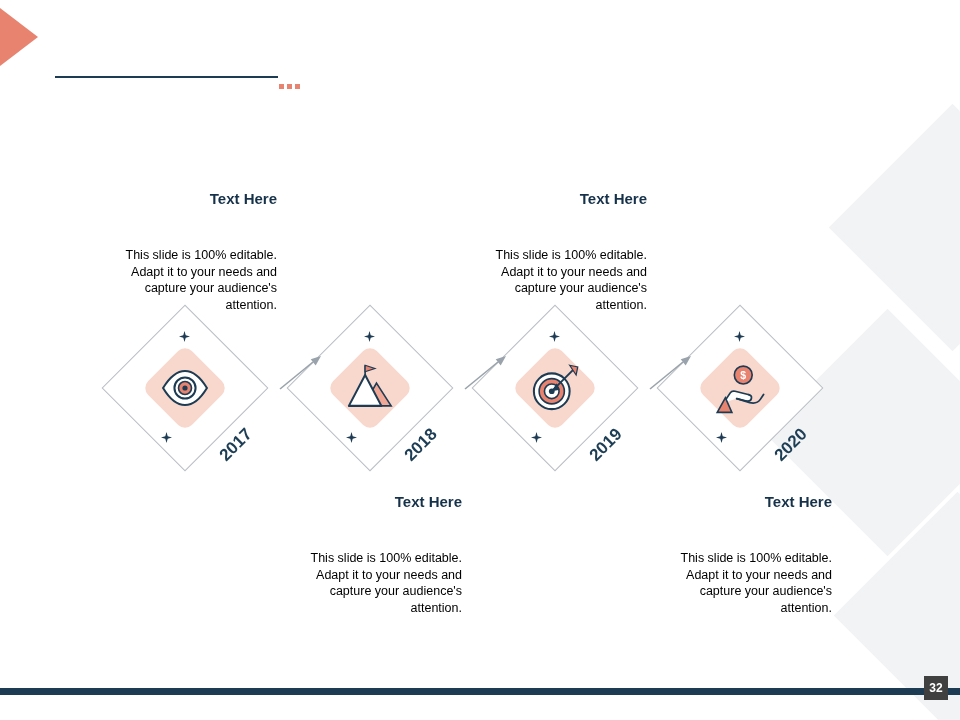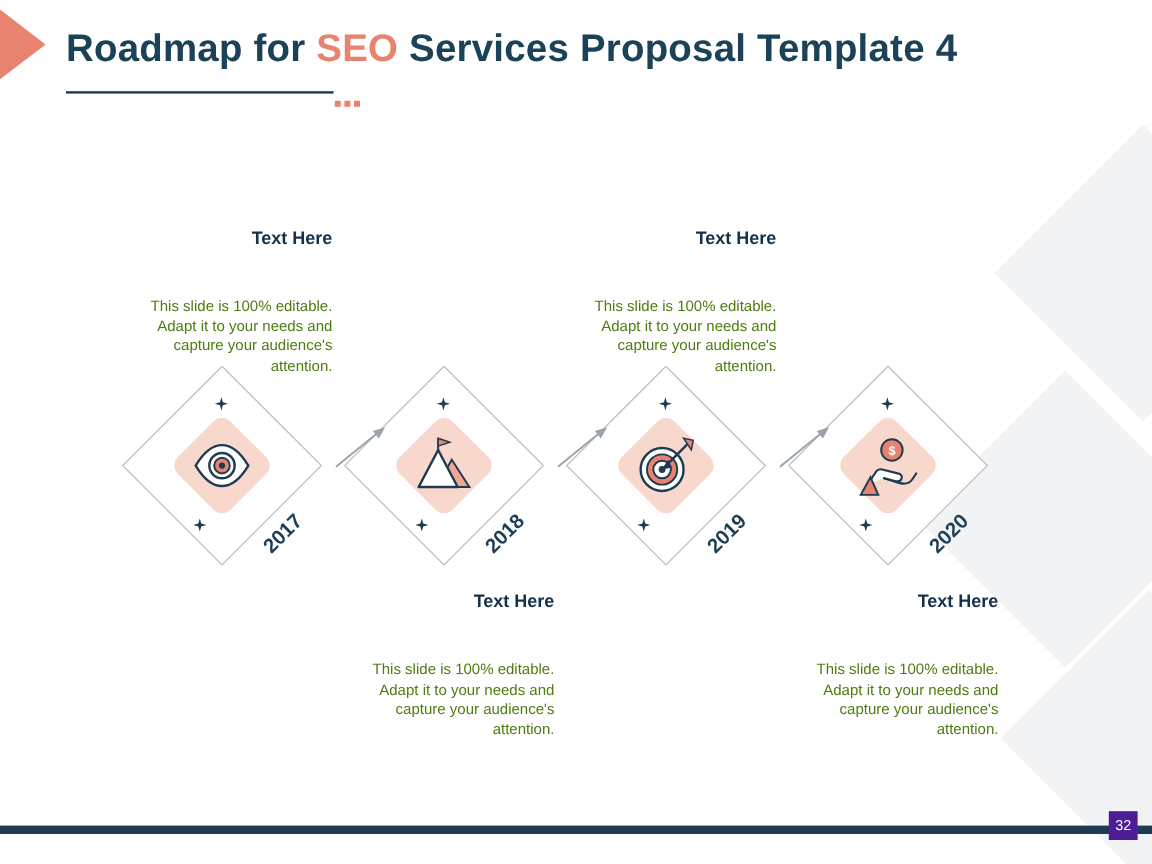--- a/index.html
+++ b/index.html
@@ -22,21 +22,21 @@
   .title { position:absolute; left:55px; top:22px; font-size:32px; font-weight:bold;
     color:#1b4257; white-space:nowrap; letter-spacing:0.2px; }
   .title .hl { color:#e8836f; }
   .title-underline { position:absolute; left:55px; top:76px; width:223px; height:2px; background:#1d3b53; }
   .title-dots { position:absolute; left:279px; top:84px; display:flex; gap:3px; }
   .title-dots span { width:5px; height:5px; background:#e8836f; }
 
   
   .caption { position:absolute; width:184px; text-align:right; }
   .caption h3 { font-size:15px; color:#16324a; margin-bottom:6px; font-weight:bold; }
-  .caption p { font-size:12.5px; color:#4d7c0f; line-height:1.33;margin-top:40px; }
+  .caption p { font-size:12.5px; color:#000000; line-height:1.33;margin-top:40px; }
   .c1 { left:93px;  top:190px; }
   .c3 { left:463px; top:190px; }
   .c2 { left:278px; top:493px; }
   .c4 { left:648px; top:493px; }
 
   
   .milestone { position:absolute; width:180px; height:180px; top:298px; }
   .m1 { left:95px; } .m2 { left:280px; } .m3 { left:465px; } .m4 { left:650px; }
   .outer-diamond { position:absolute; left:31px; top:31px; width:118px; height:118px;
     border:1.5px solid #b9bec4; background:#fff; transform:rotate(45deg); }
@@ -51,35 +51,34 @@
   .year { position:absolute; left:118px; top:137px; width:46px; text-align:center;
     transform:rotate(-45deg); font-size:17px; font-weight:bold; color:#1d3e55; }
 
   
   .arrow { position:absolute; top:348px; width:48px; height:44px; }
   .a1 { left:277px; } .a2 { left:462px; } .a3 { left:647px; }
 
   
   .bottom-bar { position:absolute; left:0; bottom:25px; width:960px; height:7px; background:#1d3b53; }
   .page-badge { position:absolute; right:12px; bottom:20px; width:24px; height:24px;
-    background:#4c1d95; color:#fff; font-size:12px; font-weight:normal;
+    background:#404040; color:#fff; font-size:12px; font-weight:bold;
     display:flex; align-items:center; justify-content:center; }
 </style>
 </head>
 <body>
 
 <div class="slide">
 
   <div class="bg-diamond bgd1"></div>
   <div class="bg-diamond bgd2"></div>
   <div class="bg-diamond bgd3"></div>
 
   <div class="corner-triangle"></div>
 
-  <h1 class="title"><span>Roadmap for </span><span class="hl">SEO</span><span> Services Proposal Template 4</span></h1>
   <div class="title-underline"></div>
   <div class="title-dots">
       <span></span>
       <span></span>
       <span></span>
     </div>
 
   <div class="caption c1">
     <h3>Text Here</h3>
     <p>This slide is 100% editable. Adapt it to your needs and capture your audience's attention.</p>

